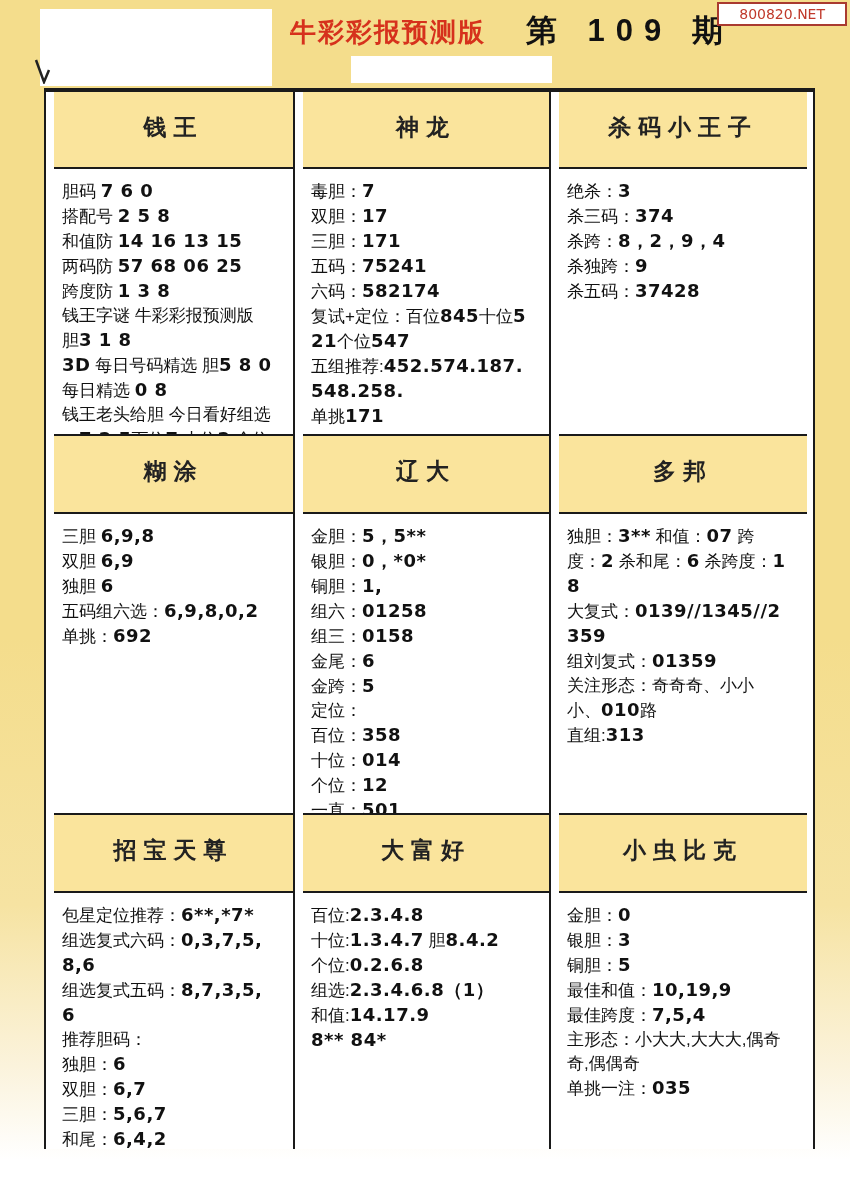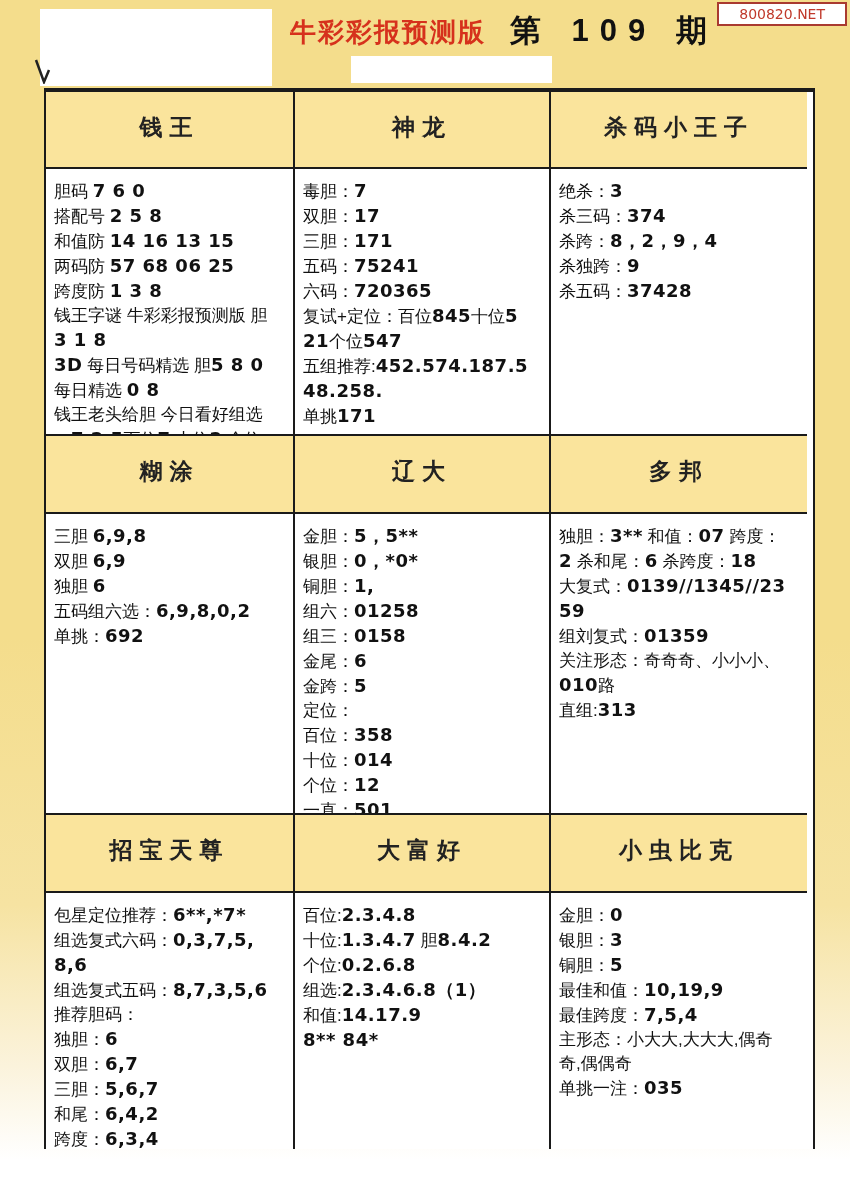--- a/index.html
+++ b/index.html
@@ -7,39 +7,39 @@
     width:850px;height:1202px;position:relative;background:#ffffff;
     font-family:"Liberation Sans","DejaVu Sans",sans-serif;
     overflow:hidden;
   }
   .page-bg{
     position:absolute;left:0;top:0;width:850px;height:1160px;
     background:linear-gradient(180deg,#F4DD8C 0%,#F4DD8C 55%,#F6E3A2 78%,#FBF3DC 92%,#FFFFFF 100%);
   }
   .title-row{position:absolute;left:290px;top:10px;white-space:nowrap;}
   .title-main{color:#D6311C;font-size:26px;font-weight:bold;letter-spacing:2px;}
-  .title-issue{color:#111;font-size:31px;font-weight:600;letter-spacing:11px;margin-left:24px;}
+  .title-issue{color:#111;font-size:31px;font-weight:600;letter-spacing:11px;margin-left:40px;}
   .badge{
     position:absolute;right:3px;top:2px;background:#ffffff;border:2px solid #A93A30;
     color:#C0392B;font-size:14px;padding:0 20px;line-height:20px;
     font-family:"DejaVu Sans","Liberation Sans",sans-serif;
   }
   .patch{position:absolute;background:#ffffff;}
   .patch1{left:40px;top:9px;width:232px;height:77px;}
   .patch2{left:351px;top:56px;width:201px;height:27px;}
   .stray{position:absolute;left:33px;top:58px;width:20px;height:26px;}
   .grid{
     position:absolute;left:44px;top:88px;width:771px;box-sizing:border-box;
     display:grid;
     grid-template-columns:249px 256px 256px;
     grid-template-rows:77px 267px 78px 301px 78px 256px;
     background:#ffffff;
     border:2px solid #1a1a1a;border-top-width:4px;border-bottom:none;
   }
-  .gcell{box-sizing:border-box;border-right:2px solid #1a1a1a;border-bottom:2px solid #1a1a1a;overflow:hidden;}
+  .gcell{box-sizing:border-box;border-right:2px solid #1a1a1a;border-bottom:2px solid #1a1a1a;overflow:hidden;margin-left:8px;}
   .gcell.c3{border-right:none;}
   .gcell.lastrow{border-bottom:none;}
   .hcell{
     background:#FAE49C;display:flex;justify-content:center;align-items:flex-start;
     padding-top:20px;font-size:23px;font-weight:600;color:#222;letter-spacing:7px;
   }
   .bcell{padding:10px 21px 4px 8px;font-size:17px;color:#111;}
   .line{line-height:24px;word-break:break-all;}
   .bd{
     font-weight:bold;font-size:18px;
@@ -78,21 +78,21 @@
       <div class="line"><span>跨度防 </span><span class="bd">1 3 8</span></div>
       <div class="line"><span>钱王字谜 牛彩彩报预测版  胆</span><span class="bd">3 1 8</span></div>
       <div class="line"><span class="bd">3D</span><span> 每日号码精选 胆</span><span class="bd">5 8 0</span><span>每日精选 </span><span class="bd">0 8</span></div>
       <div class="line"><span>钱王老头给胆 今日看好组选 ：</span><span class="bd">7 2 5</span><span>百位</span><span class="bd">7</span><span> 十位</span><span class="bd">2</span><span> 个位</span><span class="bd">5</span></div>
     </div>
   <div class="gcell bcell c2">
       <div class="line"><span>毒胆：</span><span class="bd">7</span></div>
       <div class="line"><span>双胆：</span><span class="bd">17</span></div>
       <div class="line"><span>三胆：</span><span class="bd">171</span></div>
       <div class="line"><span>五码：</span><span class="bd">75241</span></div>
-      <div class="line"><span>六码：</span><span class="bd">720365</span></div>
+      <div class="line"><span>六码：</span><span class="bd">582174</span></div>
       <div class="line"><span>复试+定位：百位</span><span class="bd">845</span><span>十位</span><span class="bd">521</span><span>个位</span><span class="bd">547</span></div>
       <div class="line"><span>五组推荐:</span><span class="bd">452.574.187.548.258.</span></div>
       <div class="line"><span>单挑</span><span class="bd">171</span></div>
     </div>
   <div class="gcell bcell c3">
       <div class="line"><span>绝杀：</span><span class="bd">3</span></div>
       <div class="line"><span>杀三码：</span><span class="bd">374</span></div>
       <div class="line"><span>杀跨：</span><span class="bd">8，2，9，4</span></div>
       <div class="line"><span>杀独跨：</span><span class="bd">9</span></div>
       <div class="line"><span>杀五码：</span><span class="bd">37428</span></div>

